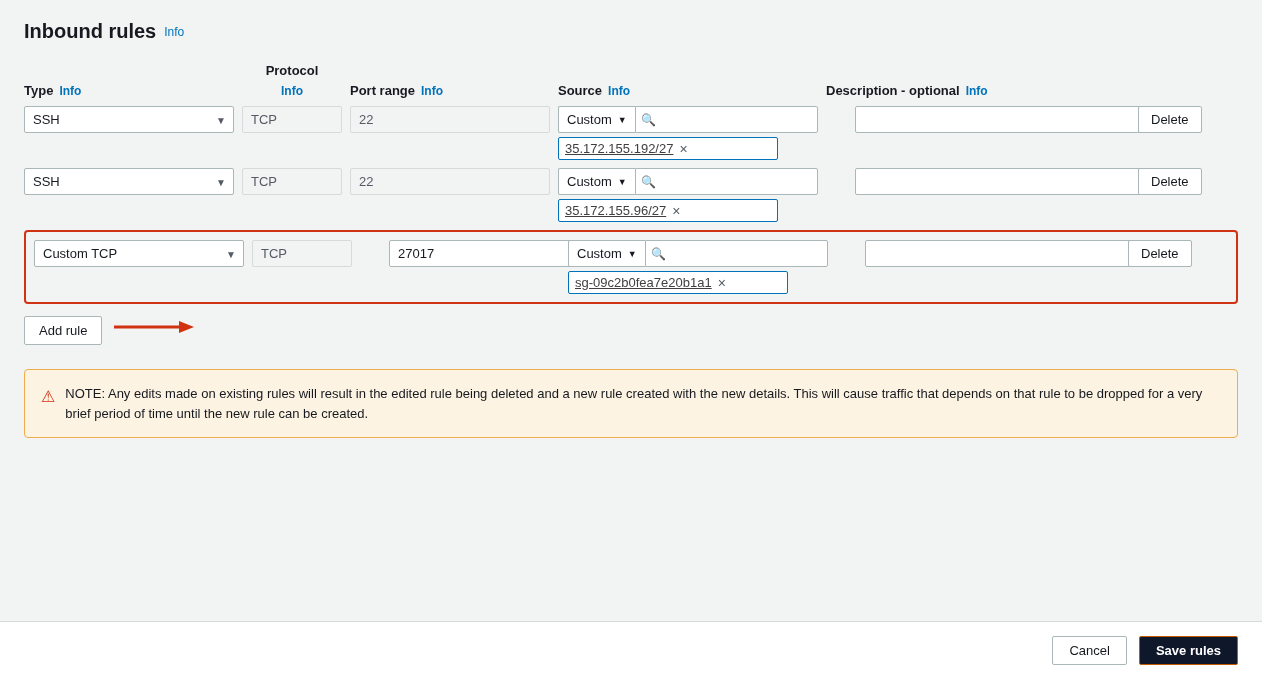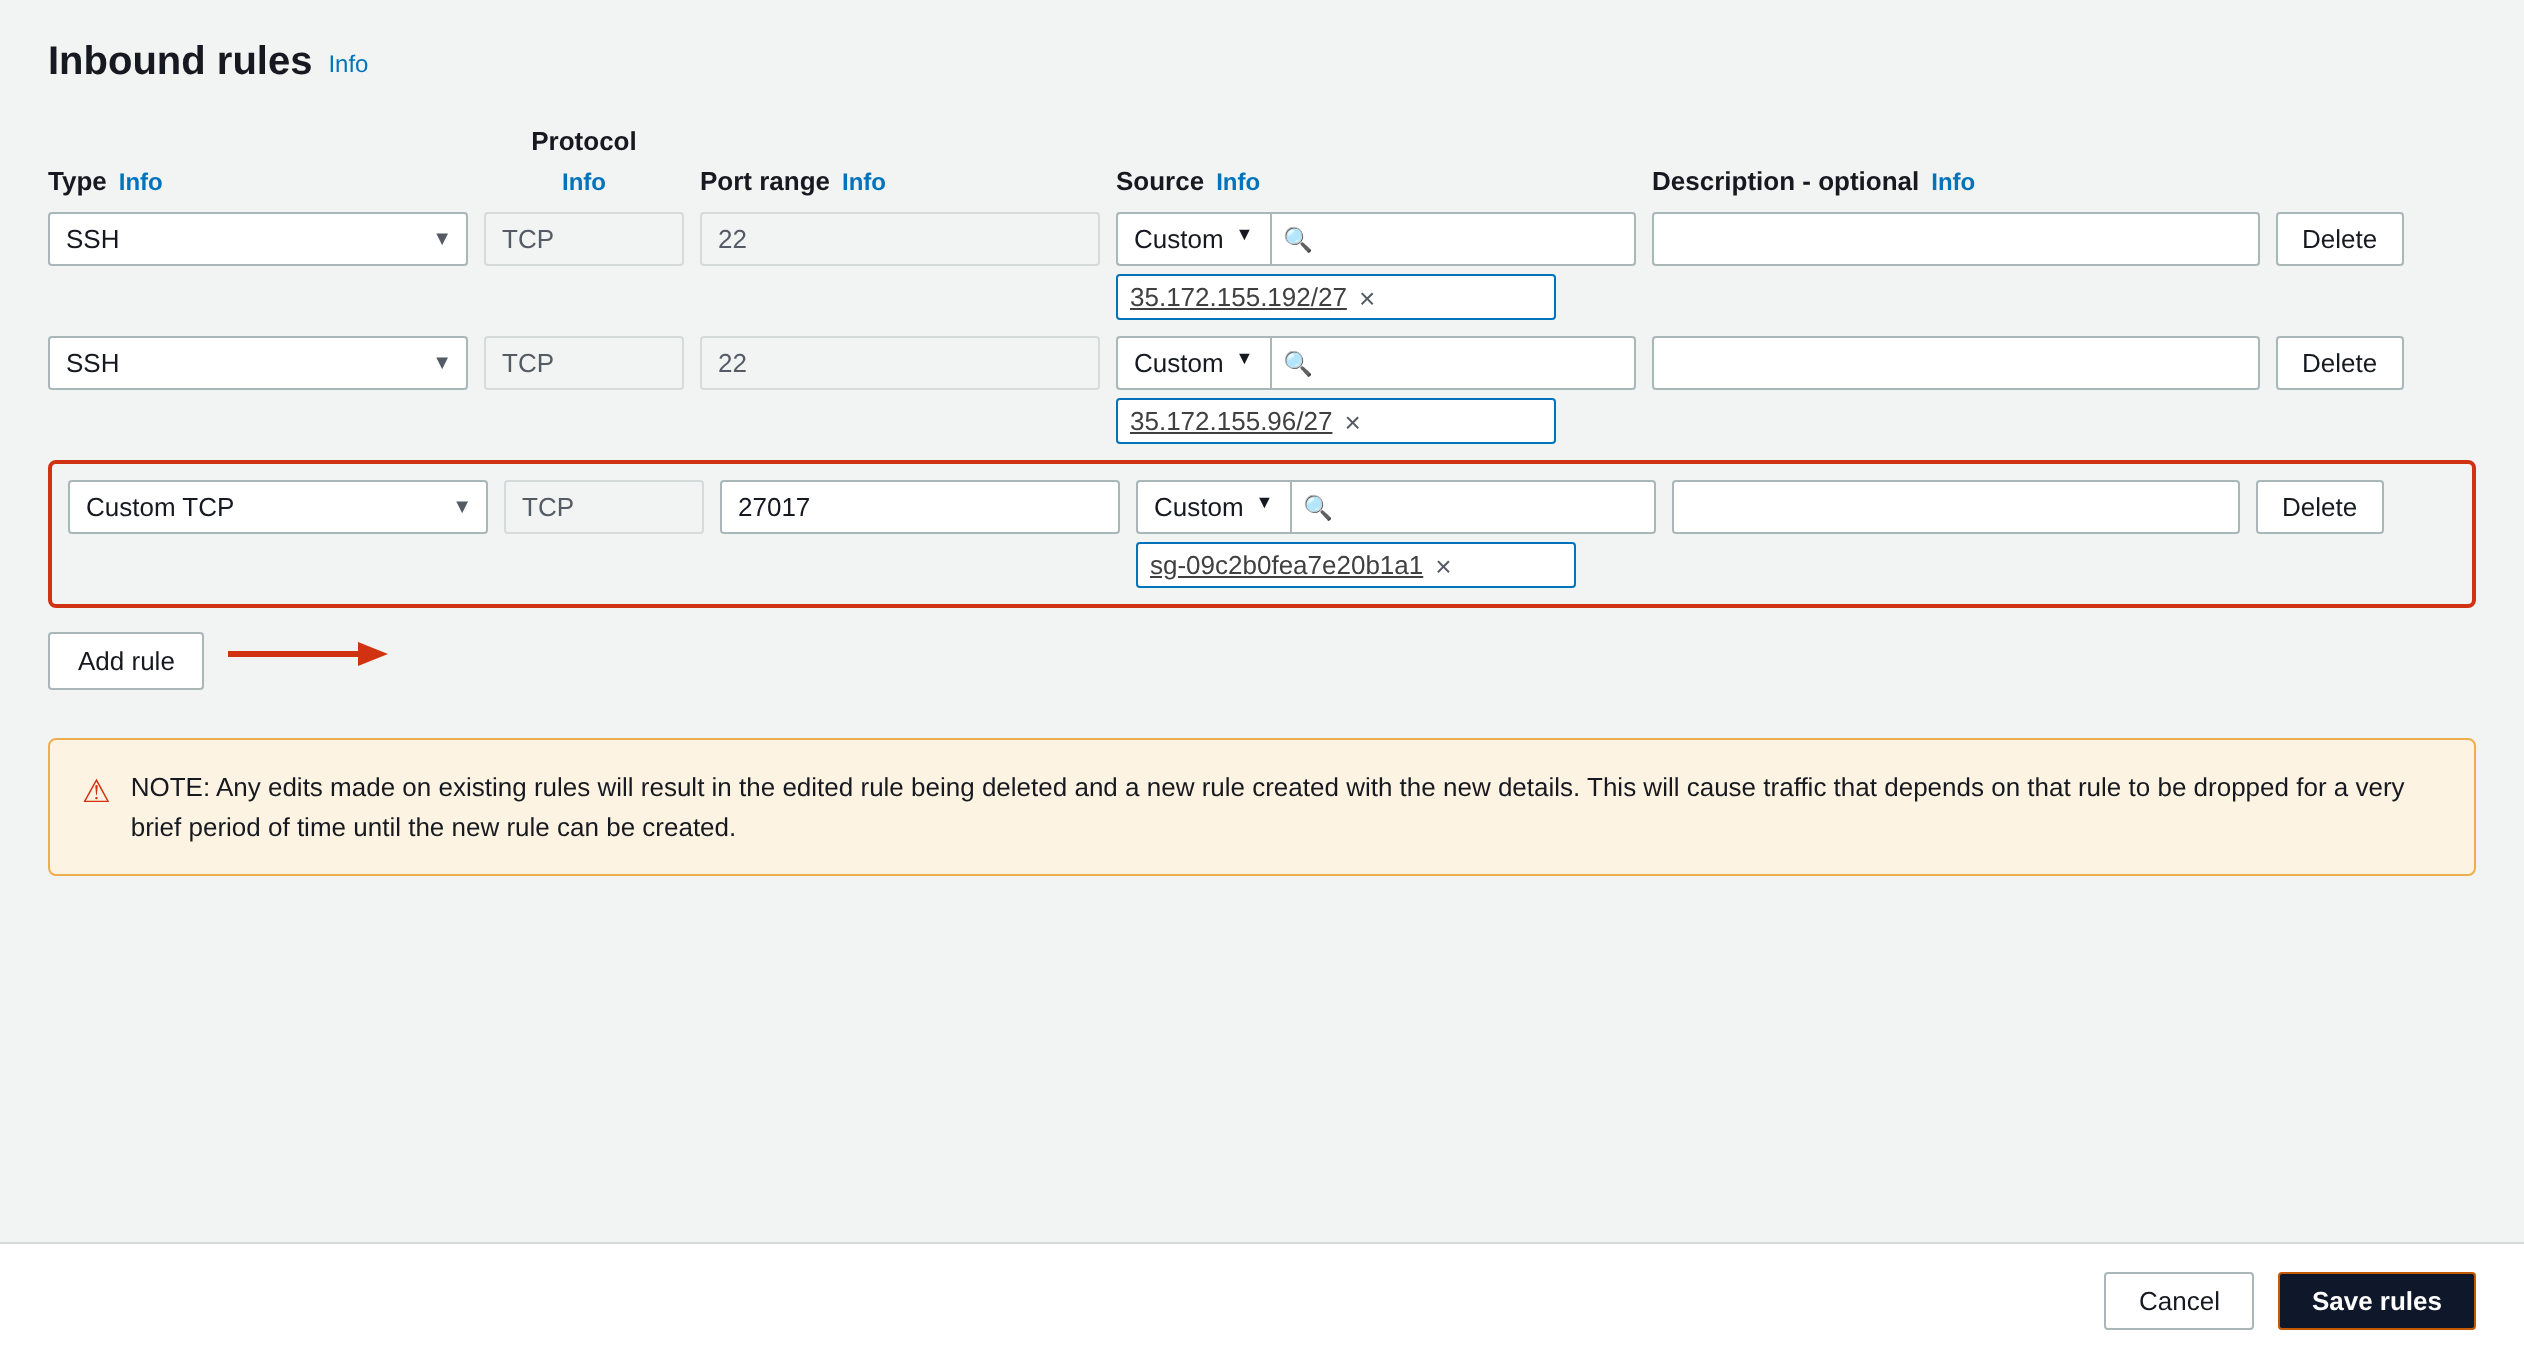--- a/index.html
+++ b/index.html
@@ -100,33 +100,34 @@
       color: #545b64;
     }
     .form-input {
       width: 100%;
       padding: 5px 8px;
       border: 1px solid #aab7b8;
       border-radius: 2px;
       background: #fff;
       font-size: 13px;
       color: #16191f;
+      margin-left: 29px;
     }
     .source-col {
       display: flex;
       flex-direction: column;
       gap: 4px;
     }
     .source-top {
       display: flex;
       gap: 0;
     }
     .custom-select-source {
       display: flex;
-      align-items: flex-start;
+      align-items: center;
       border: 1px solid #aab7b8;
       border-right: none;
       background: #fff;
       border-radius: 2px 0 0 2px;
       padding: 5px 8px;
       font-size: 13px;
       cursor: pointer;
       white-space: nowrap;
       user-select: none;
     }

